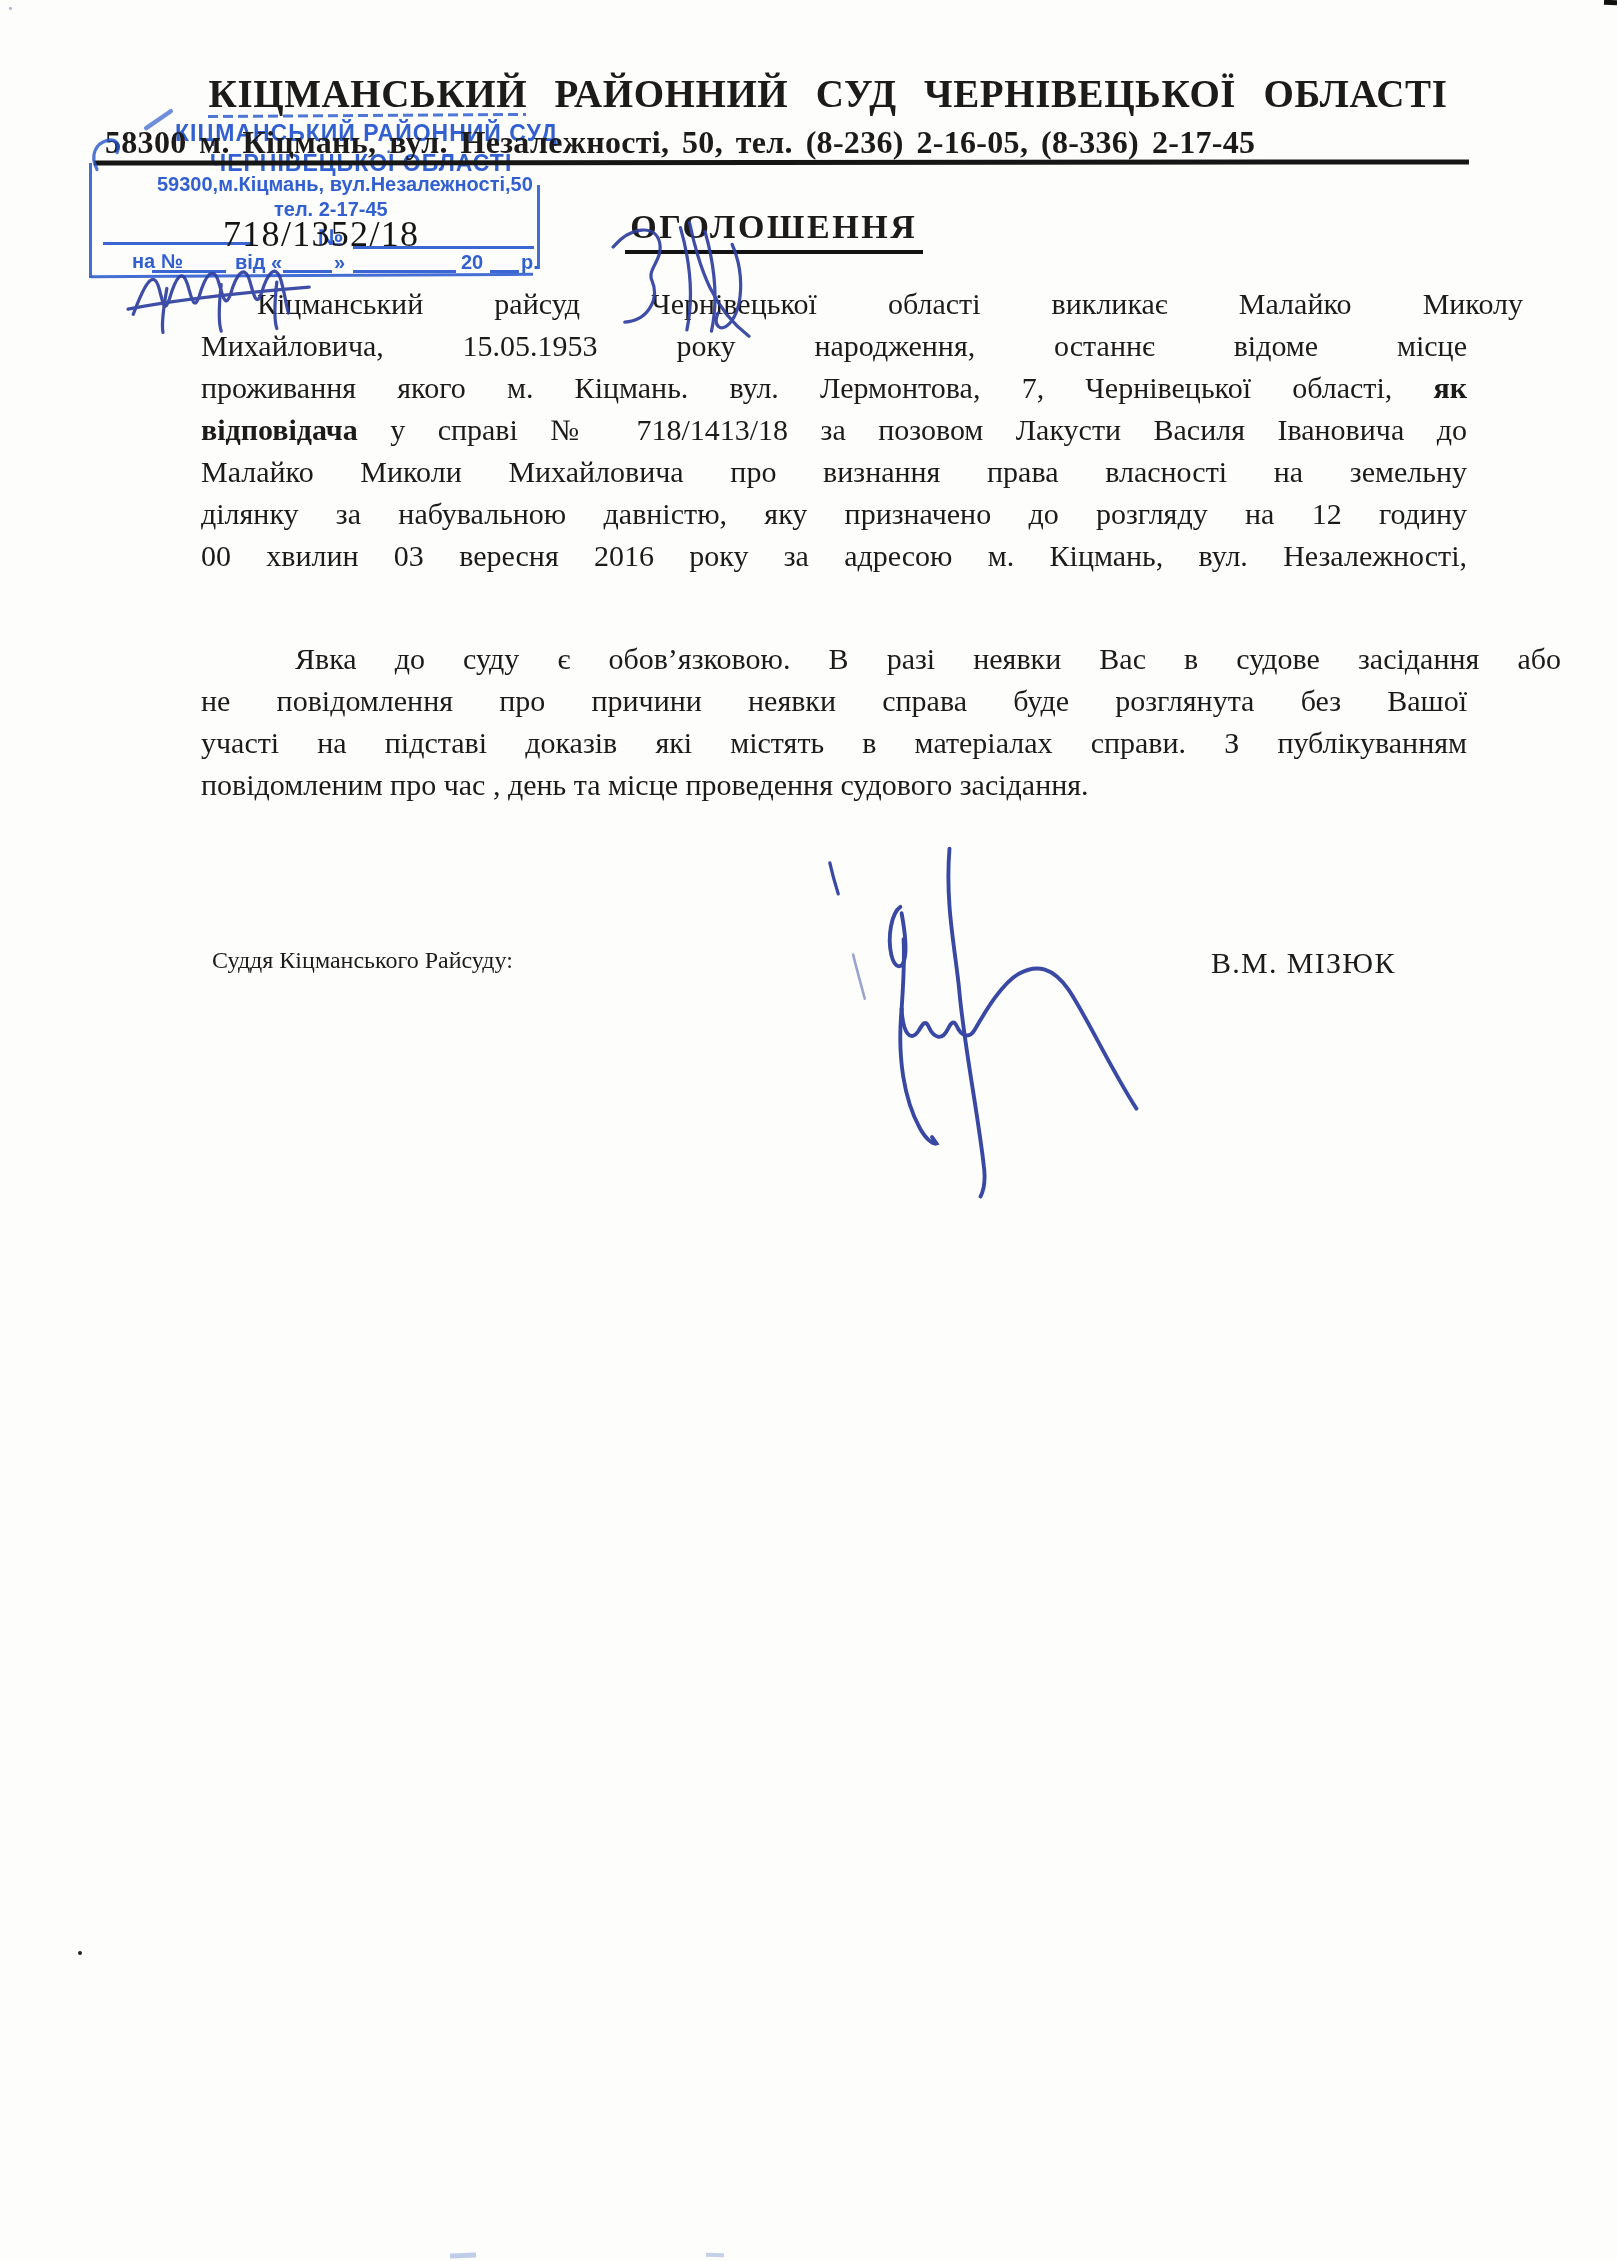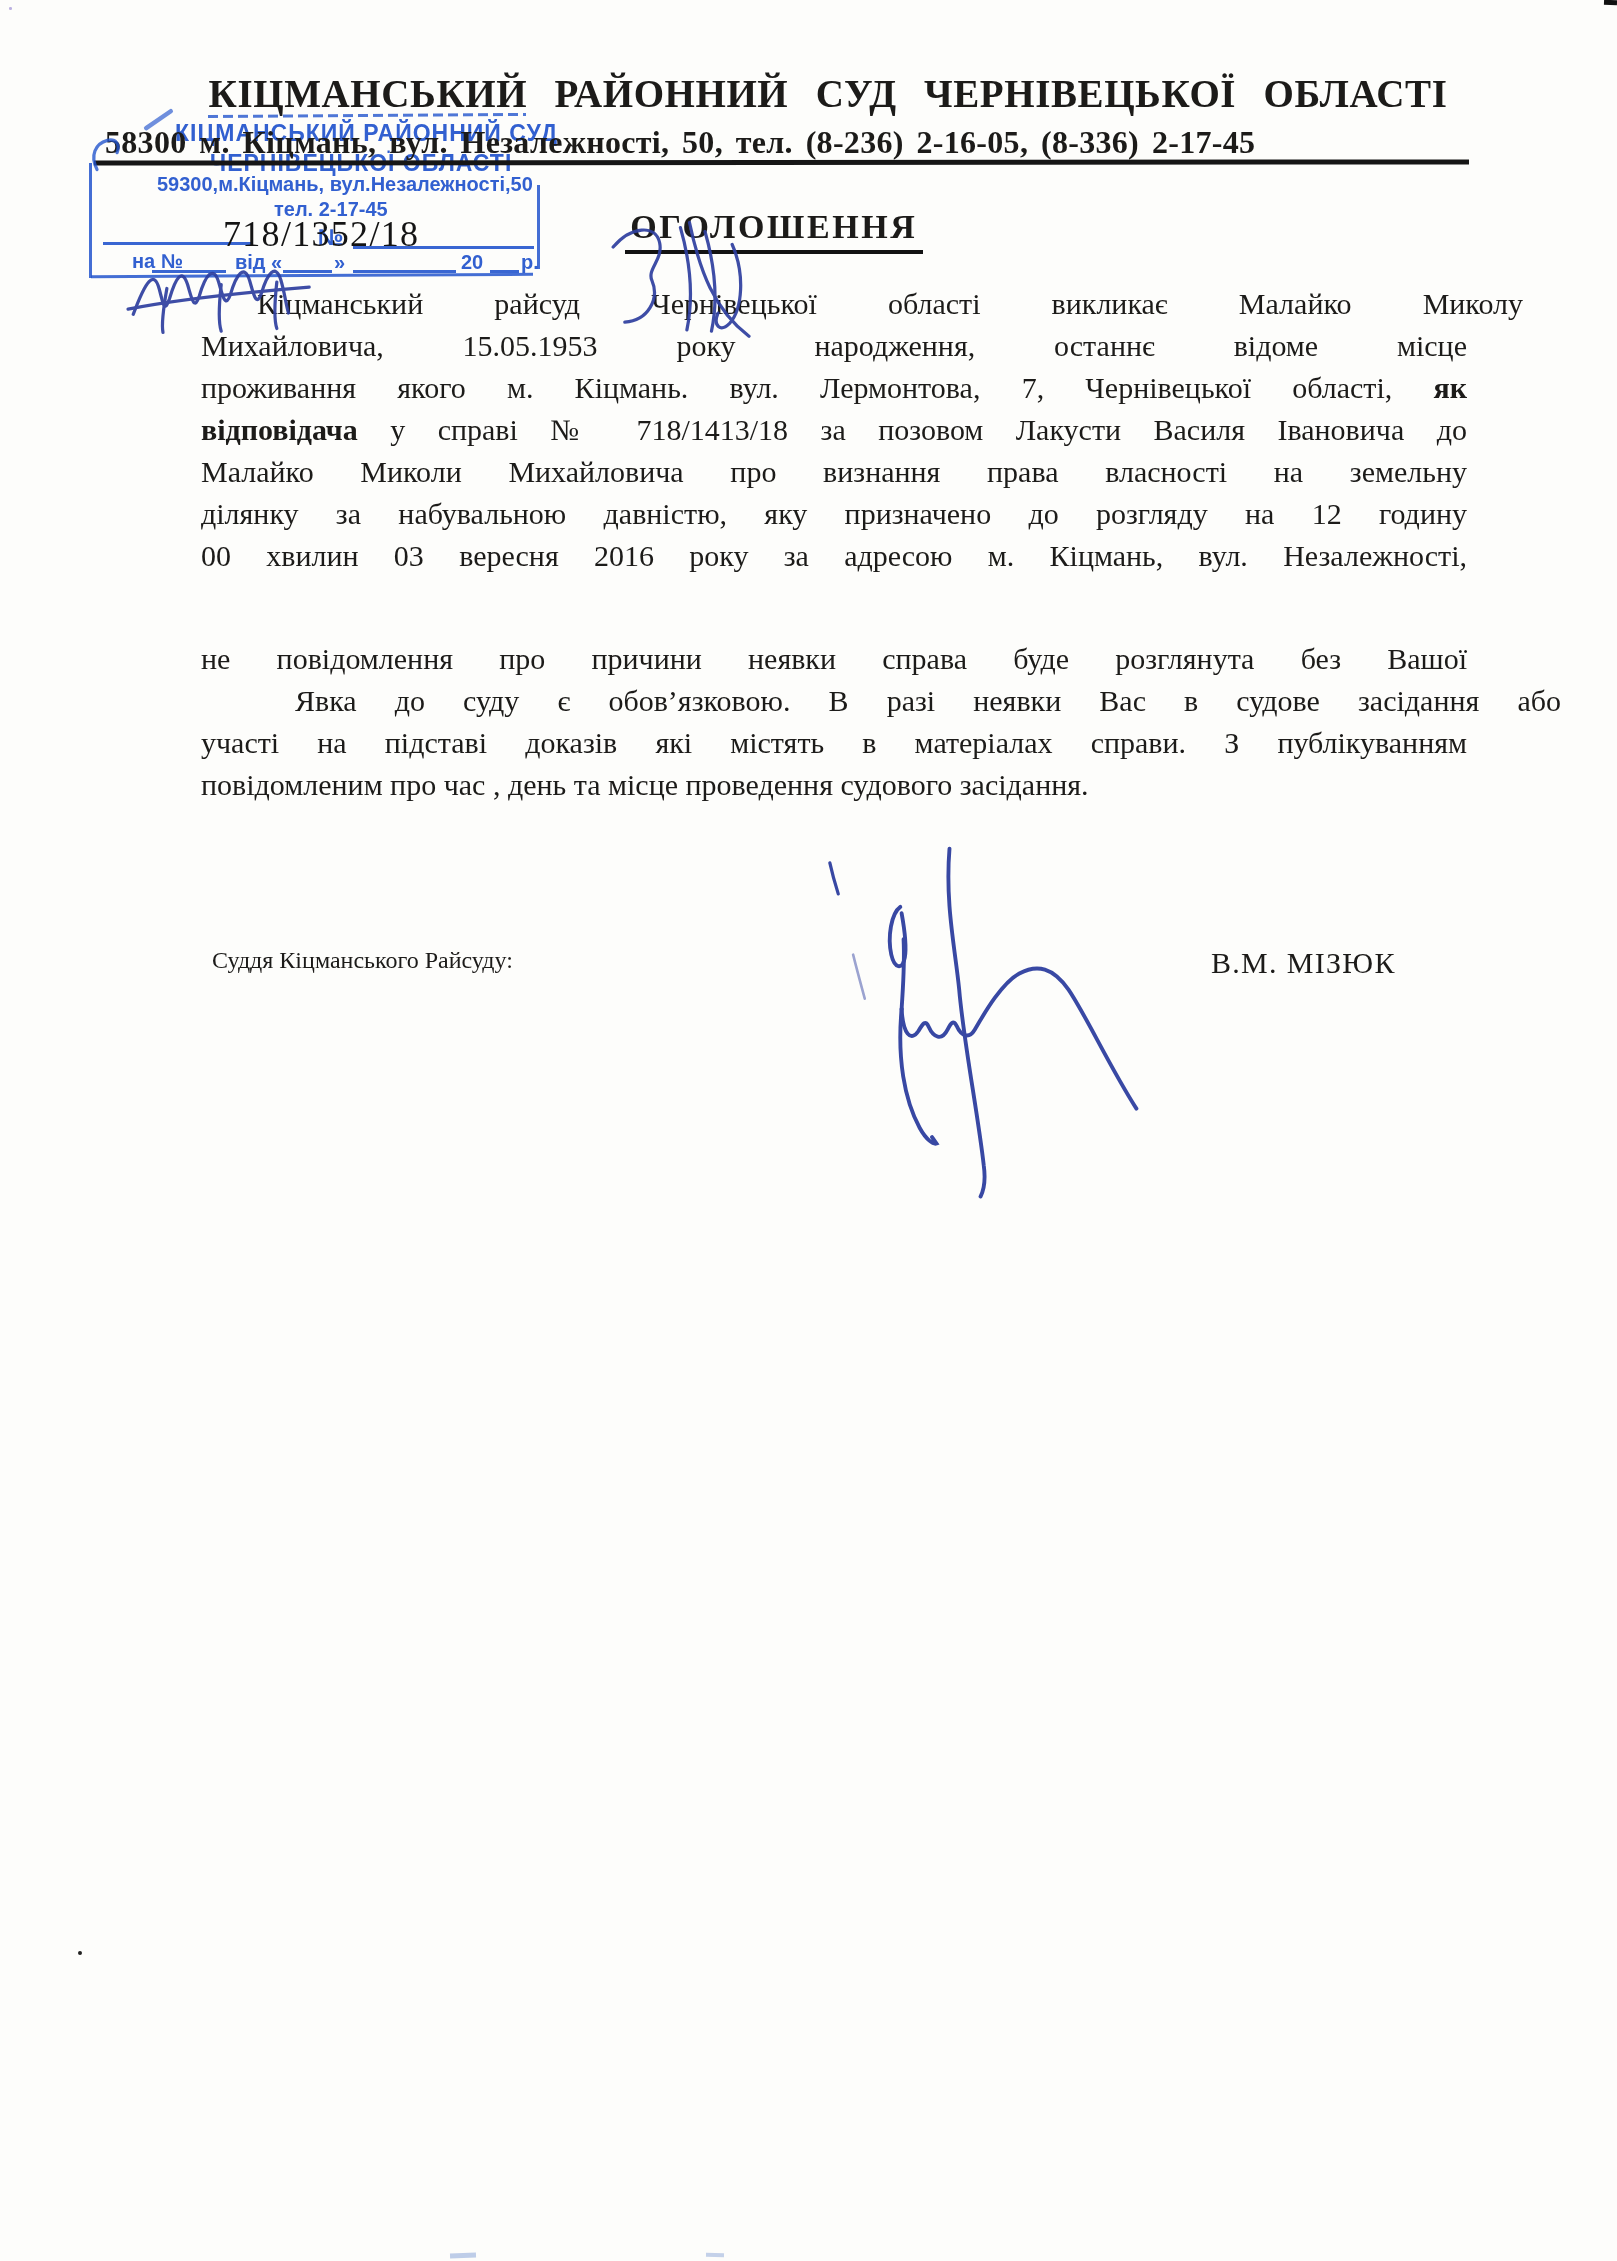--- a/index.html
+++ b/index.html
@@ -95,22 +95,22 @@
   <div class="para" id="para-0">
       <div class="line just indent"><span>Кіцманський райсуд Чернівецької області викликає Малайко Миколу</span></div>
       <div class="line just"><span>Михайловича, 15.05.1953 року народження, останнє відоме місце</span></div>
       <div class="line just"><span>проживання якого м. Кіцмань. вул. Лермонтова, 7, Чернівецької області, </span><b>як</b></div>
       <div class="line just"><b>відповідача</b><span> у справі № 718/1413/18 за позовом Лакусти Василя Івановича до</span></div>
       <div class="line just"><span>Малайко Миколи Михайловича про визнання права власності на земельну</span></div>
       <div class="line just"><span>ділянку за набувальною давністю, яку призначено до розгляду на 12 годину</span></div>
       <div class="line just"><span>00 хвилин 03 вересня 2016 року за адресою м. Кіцмань, вул. Незалежності,</span></div>
     </div>
   <div class="para" id="para-1">
+      <div class="line just indent"><span>Явка до суду є обов’язковою.  В разі неявки Вас в судове засідання або</span></div>
       <div class="line just"><span>не повідомлення про причини неявки справа буде розглянута без Вашої</span></div>
-      <div class="line just indent"><span>Явка до суду є обов’язковою.  В разі неявки Вас в судове засідання або</span></div>
       <div class="line just"><span>участі  на підставі доказів які містять в матеріалах справи. З публікуванням</span></div>
       <div class="line"><span>повідомленим про час , день та місце проведення судового засідання.</span></div>
     </div>
 
   <div class="black sig-label">Суддя Кіцманського Райсуду:</div>
   <div class="black sig-name">В.М. МІЗЮК</div>
 
   <svg class="inklayer" viewBox="0 0 2500 3496">
 
     <g stroke="#2355cd" fill="none" stroke-linecap="round">

